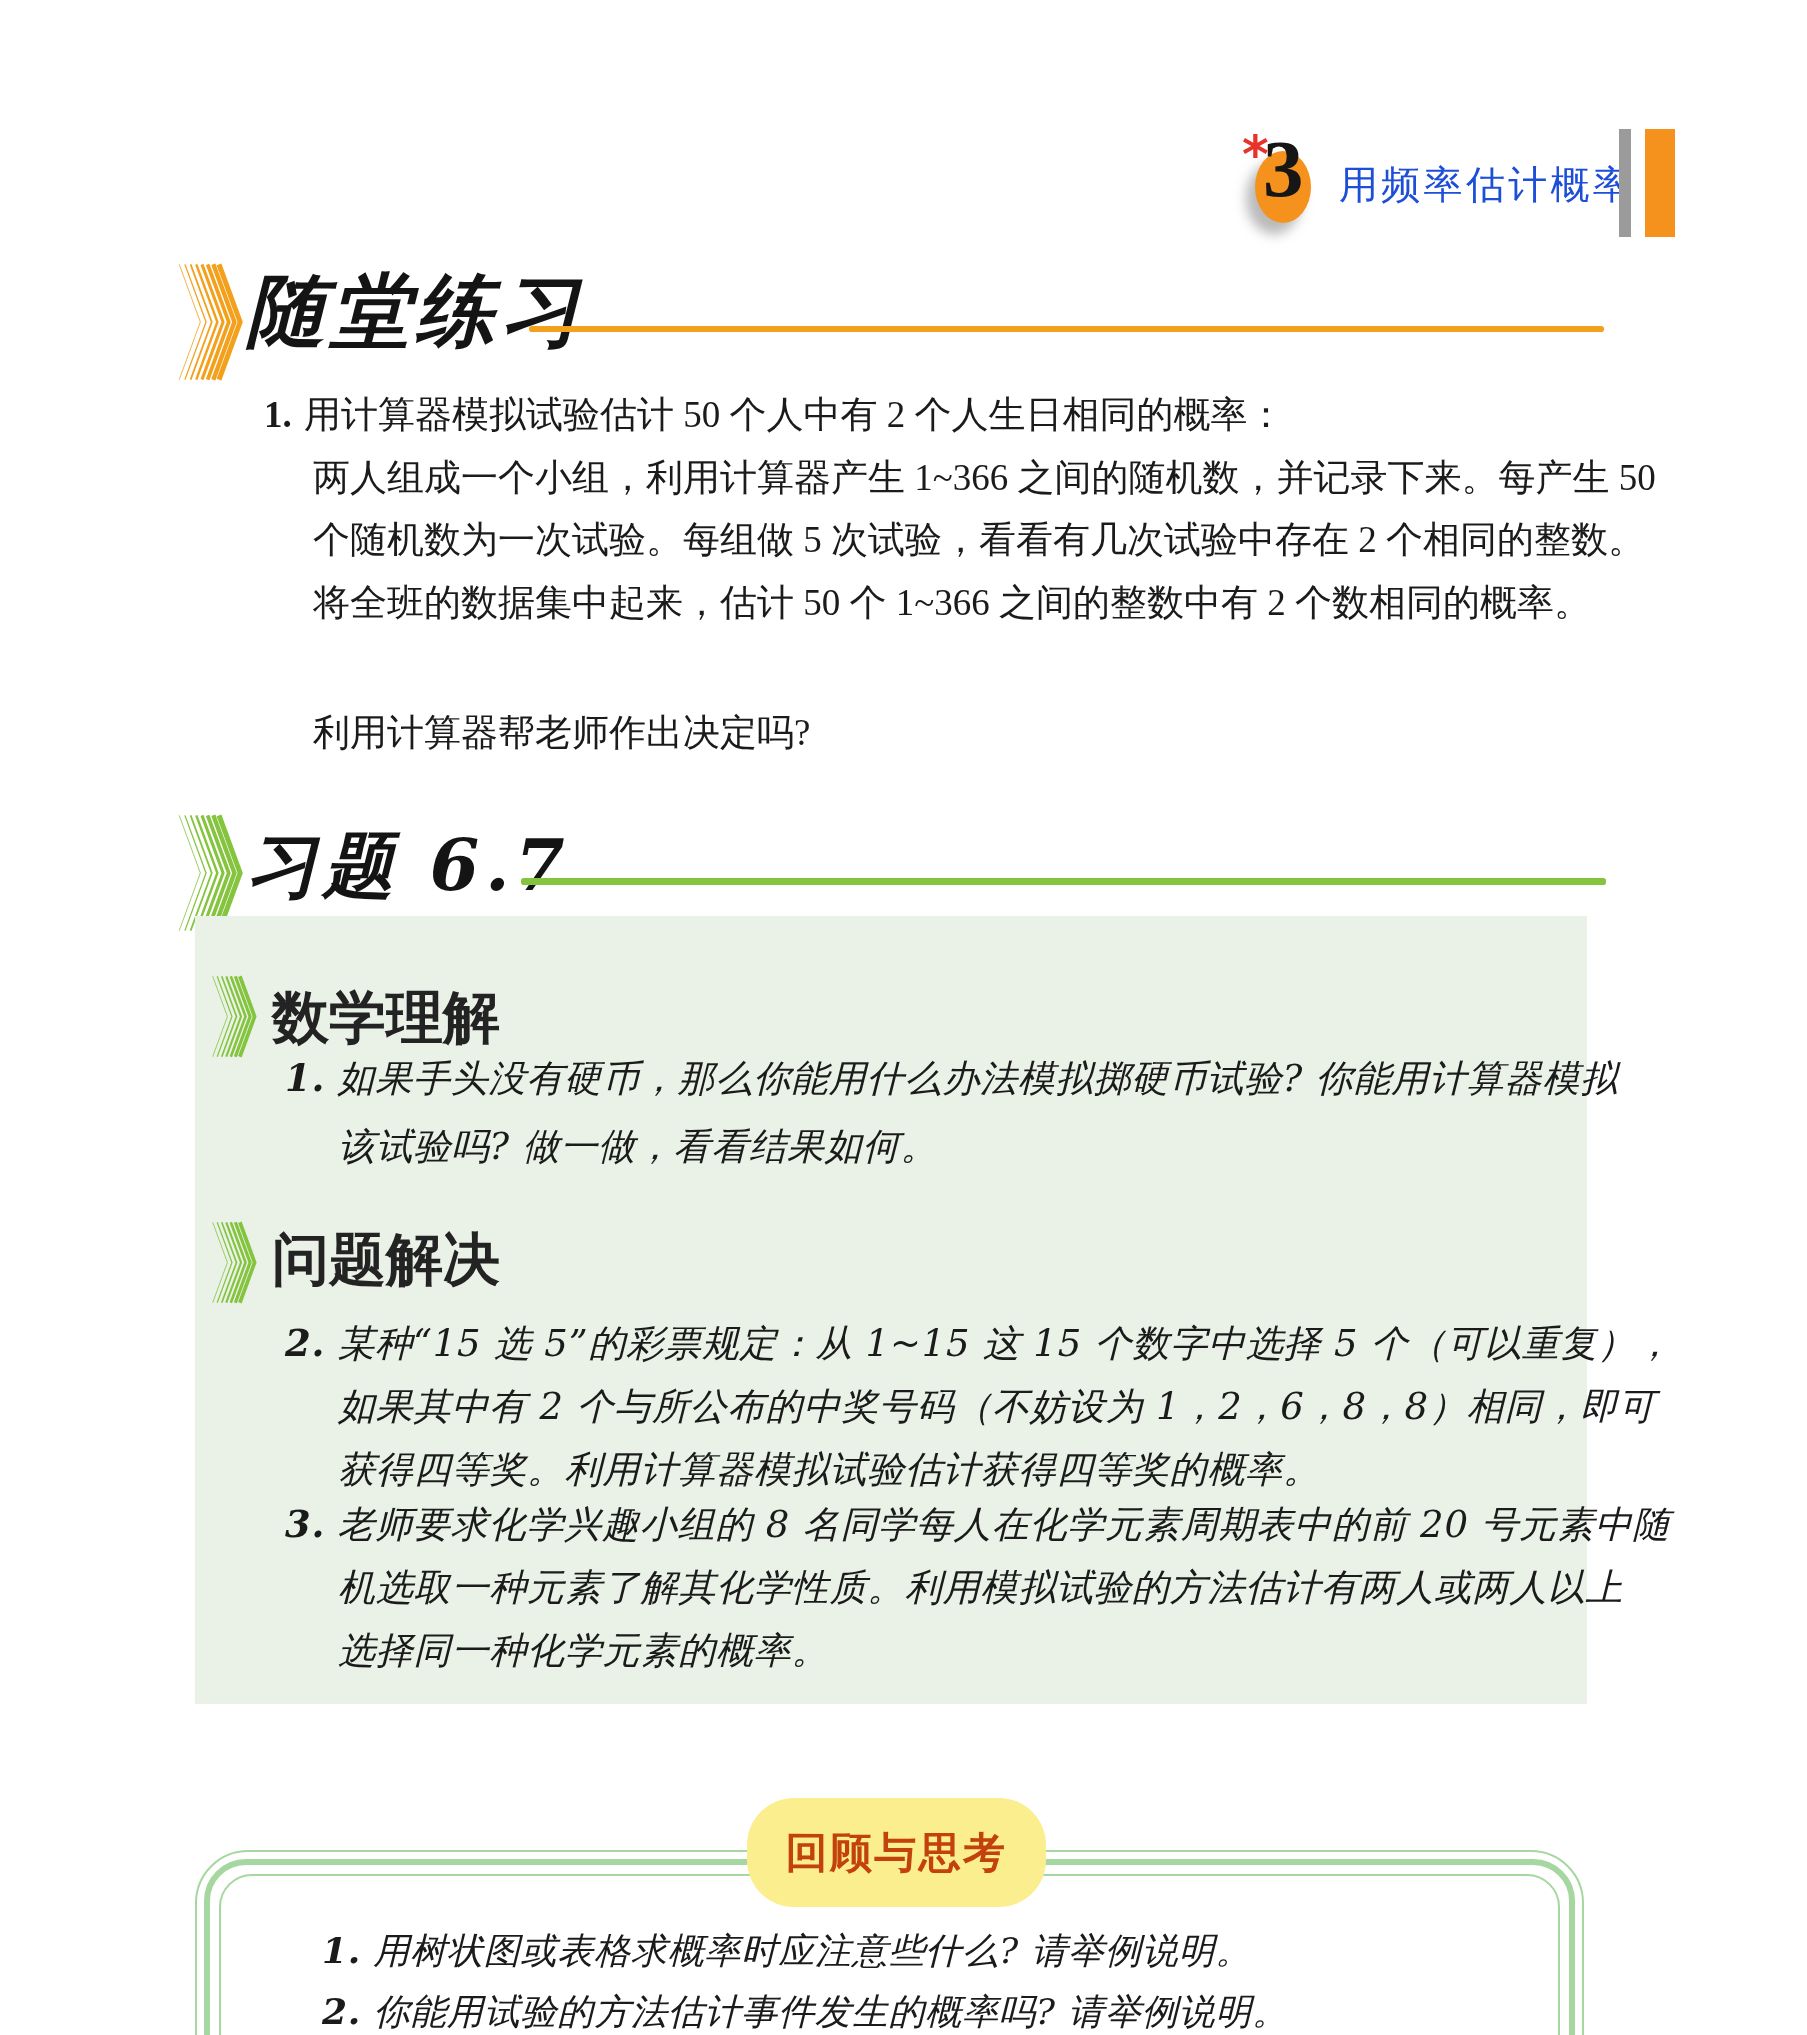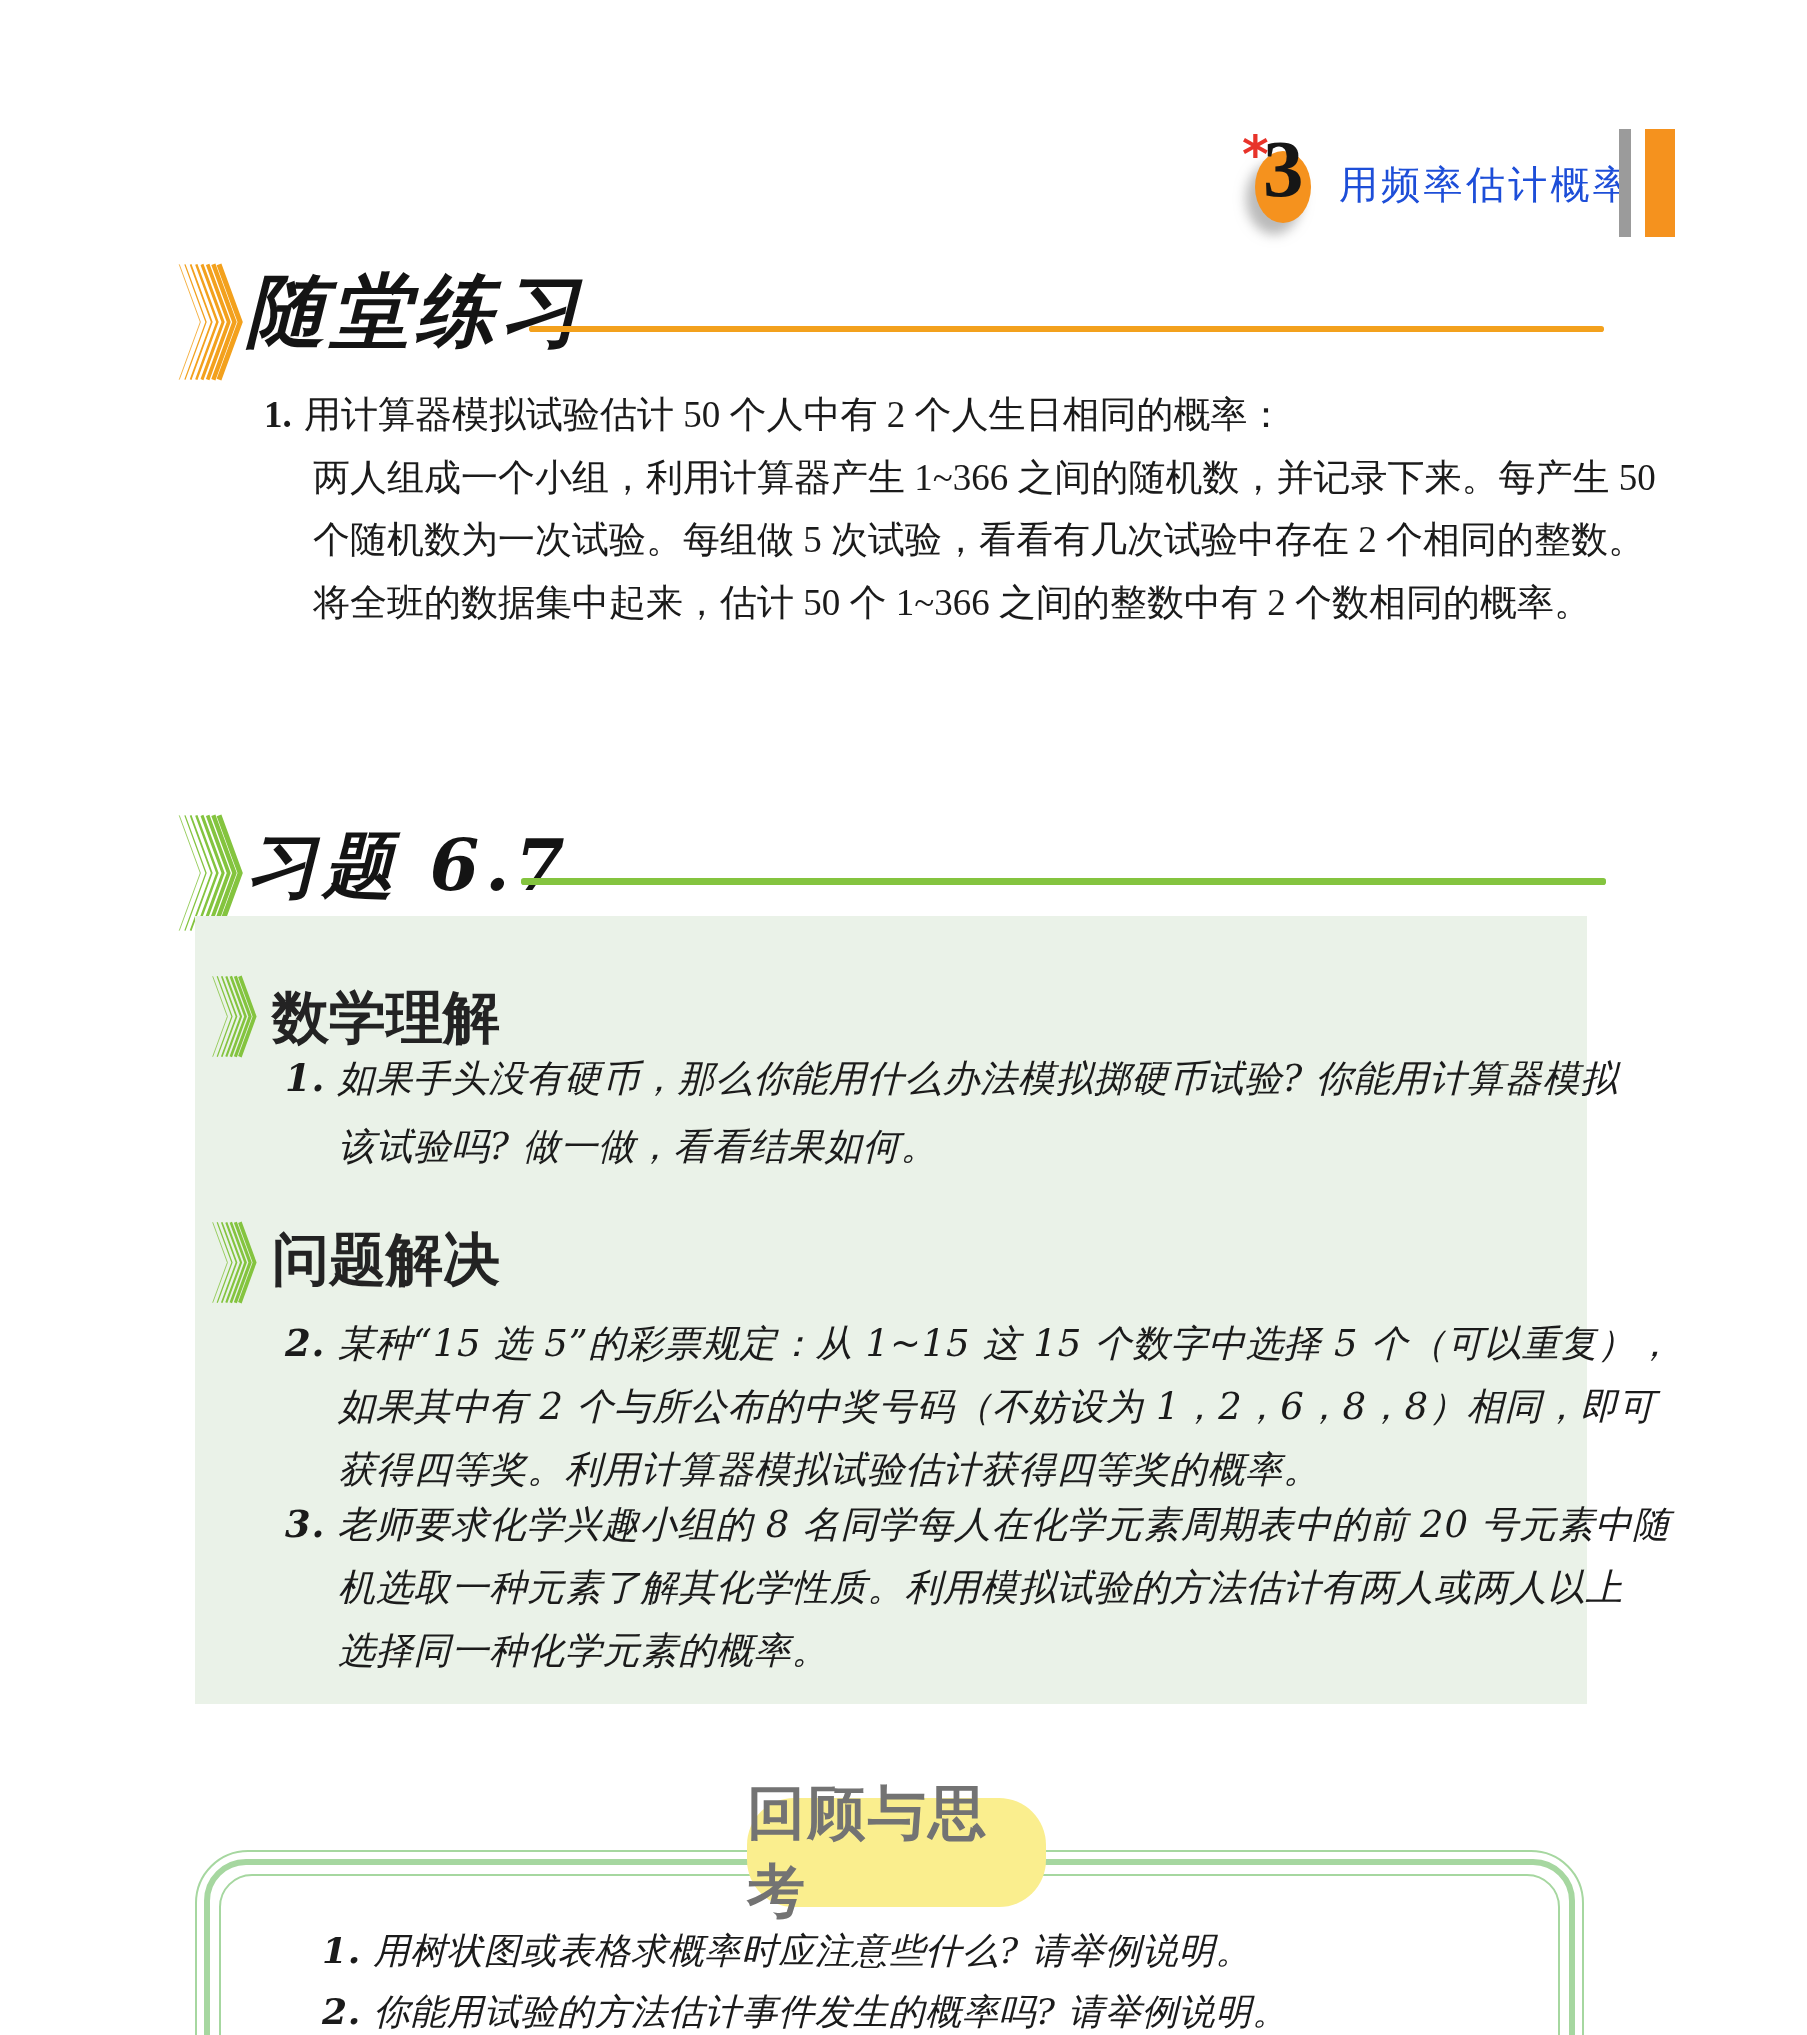--- a/index.html
+++ b/index.html
@@ -77,21 +77,21 @@
   
   .review-box{position:absolute;left:195px;top:1850px;width:1389px;height:520px;}
   .b-outer{position:absolute;inset:0;border:2.8px solid #a6d7a0;border-radius:53px;}
   .b-mid{position:absolute;inset:9px;border:6.5px solid #a6d7a0;border-radius:42px;}
   .b-inner{position:absolute;inset:24.4px;border:2.8px solid #a6d7a0;border-radius:33px;}
   .review-badge{
     position:absolute;left:747px;top:1798px;width:299px;height:109px;
     background:#faee8e;border-radius:47px;
     display:flex;align-items:center;justify-content:center;
     font-family:Liberation Mono, monospace;
-    font-weight:bold;font-size:58px;color:#737373;letter-spacing:2.4px;
+    font-weight:bold;font-size:42px;color:#c2410c;letter-spacing:2.4px;
     z-index:3;
   }
 </style>
 </head>
 <body>
 
 <div class="page">
 
   <div class="chapter-star">*</div>
   <div class="chapter-circle"></div>
@@ -114,20 +114,21 @@
       </g>
     </svg>
   </span>
   <div class="script-head" style="left:246px;top:271px;font-size:79px;">随堂练习</div>
   <div class="rule orange" style="left:529px;top:326px;width:1075px;"></div>
 
   <div class="bodyline" style="left:264px;top:394px;"><span class="num">1.</span><span>用计算器模拟试验估计 50 个人中有 2 个人生日相同的概率：</span></div>
   <div class="bodyline" style="left:313px;top:457px;"><span>两人组成一个小组，利用计算器产生 1~366 之间的随机数，并记录下来。每产生 50</span></div>
   <div class="bodyline" style="left:313px;top:519px;"><span>个随机数为一次试验。每组做 5 次试验，看看有几次试验中存在 2 个相同的整数。</span></div>
   <div class="bodyline" style="left:313px;top:582px;"><span>将全班的数据集中起来，估计 50 个 1~366 之间的整数中有 2 个数相同的概率。</span></div>
+  <div class="bodyline" style="left:313px;top:712px;"><span>利用计算器帮老师作出决定吗?</span></div>
 
   <span class="chev" style="left:176px;top:812px;">
     <svg width="69" height="122" viewBox="0 0 85 150">
       <g fill="none" stroke="#84c43f">
         <path d="M4 4 L30 75 L4 146" stroke-width="1"></path>
         <path d="M11 4 L37 75 L11 146" stroke-width="1.6"></path>
         <path d="M18 4 L44 75 L18 146" stroke-width="2.2"></path>
         <path d="M25 4 L51 75 L25 146" stroke-width="3"></path>
         <path d="M32 4 L58 75 L32 146" stroke-width="3.8"></path>
         <path d="M39 4 L65 75 L39 146" stroke-width="4.6"></path>

